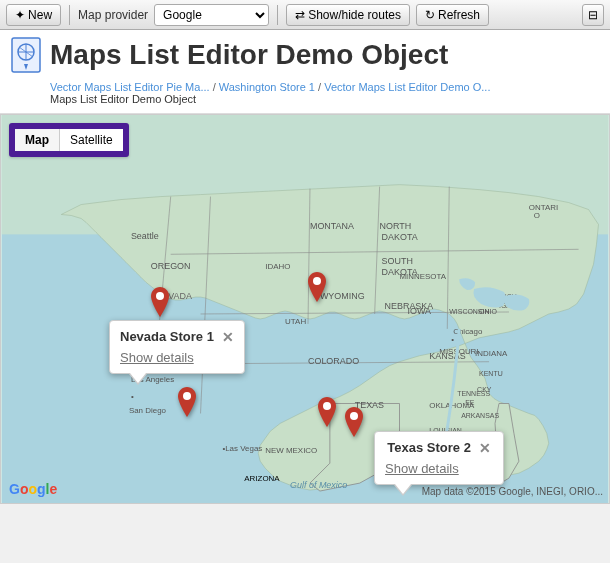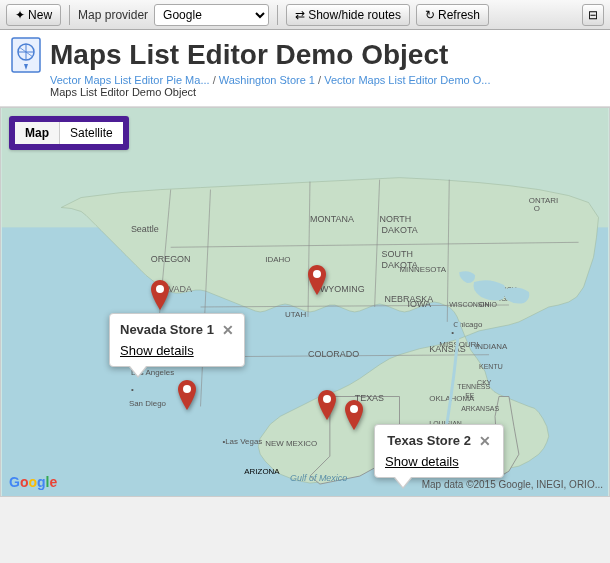--- a/index.html
+++ b/index.html
@@ -57,21 +57,21 @@
     }
     .header-title {
       font-size: 28px;
       font-weight: bold;
       color: #333;
       line-height: 1.1;
     }
     .breadcrumb {
       font-size: 11px;
       color: #666;
-      margin-top: 0;
+      margin-top: 7px;
       padding-left: 40px;
     }
     .breadcrumb a { color: #4a90d9; text-decoration: none; }
     .breadcrumb-current { color: #333; }
 
     
     #map-area {
       position: relative;
       background: #e8f4e8;
       height: 390px;
@@ -131,21 +131,21 @@
       color: #333;
     }
     .popup-close {
       cursor: pointer;
       color: #888;
       font-size: 14px;
       line-height: 1;
       margin-left: 8px;
     }
     .popup-link {
-      color: #000000;
+      color: #737373;
       text-decoration: underline;
       cursor: pointer;
       font-size: 13px;
       margin-top: 6px;
     }
 
     
     .info-popup::after {
       content: '';
       position: absolute;

